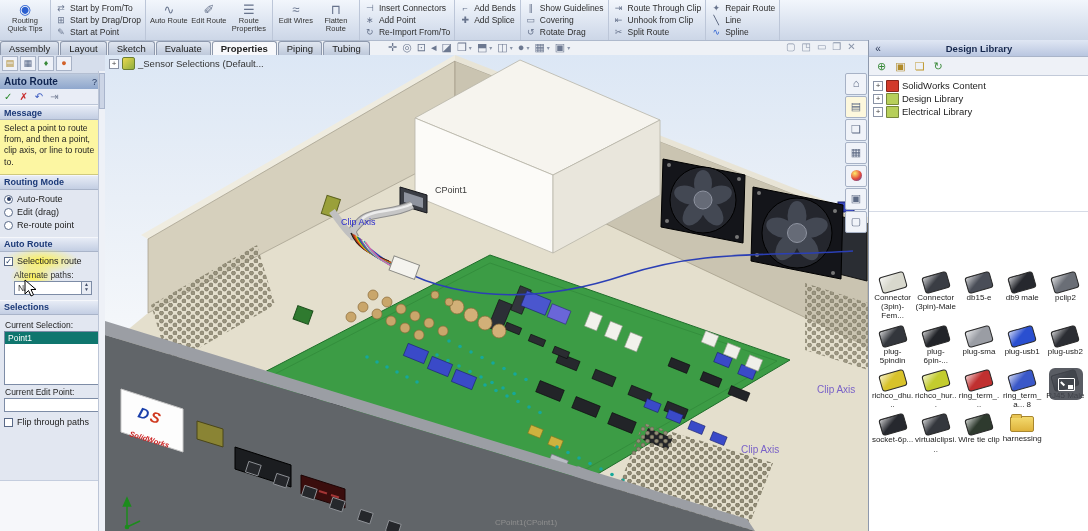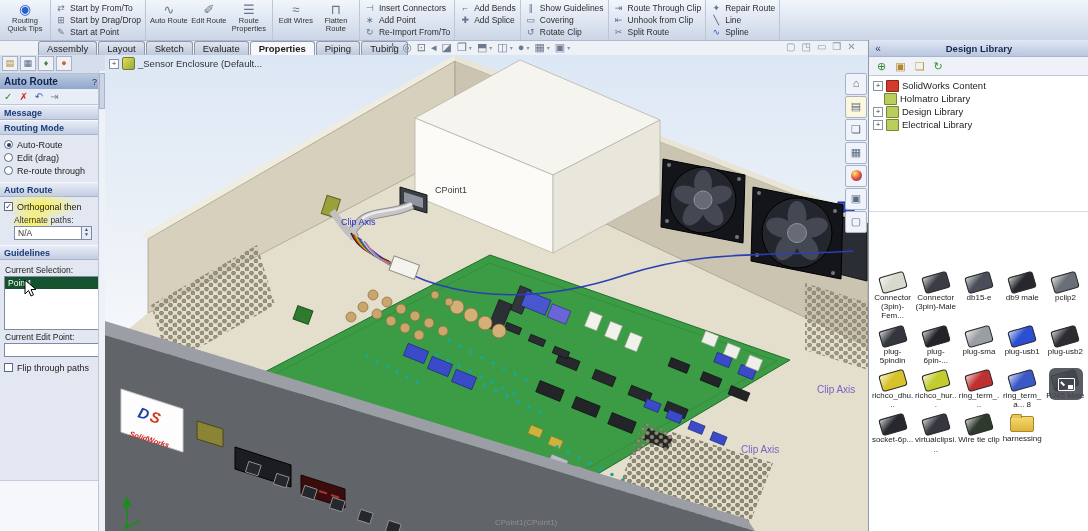--- a/index.html
+++ b/index.html
@@ -12,21 +12,21 @@
   .rgroup.stack{flex-direction:column;justify-content:space-between;padding:2px 4px;}
   .rbtn-big{width:44px;display:flex;flex-direction:column;align-items:center;font-size:7.5px;color:#333;text-align:center;line-height:1.1;padding-top:1px;}
   .rbtn-big .ric{font-size:14px;line-height:15px;}
   .rbtn-lg{width:38px;display:flex;flex-direction:column;align-items:center;justify-content:flex-start;
            font-size:7.5px;color:#333;text-align:center;line-height:1.1;padding:1px 1px;}
   .rbtn-lg .ric{font-size:13px;line-height:15px;}
   .rbtn-sm{display:flex;align-items:center;font-size:8.5px;color:#2d2d2d;height:12px;white-space:nowrap;}
   .rbtn-sm .ric{width:12px;font-size:9px;text-align:center;margin-right:3px;}
   .ric{color:#67738c;}
   
-  #tabrow{position:absolute;left:0;top:40px;height:15px;width:392px;display:flex;align-items:flex-end;margin-left:38px;}
+  #tabrow{position:absolute;left:0;top:40px;height:15px;width:392px;display:flex;align-items:flex-end;}
   .dtab{font-size:9.5px;color:#222;background:linear-gradient(#e0e6f0,#bec9db);
         border:1px solid #8e99ad;border-bottom:none;border-radius:3px 3px 0 0;
         padding:1px 8px 1px 8px;margin-right:1px;height:11px;line-height:11px;}
   .dtab.active{background:#f7f8fb;font-weight:bold;}
   
   #headsup{position:absolute;left:388px;top:40px;height:15px;display:flex;align-items:center;gap:5px;}
   #headsup .hic{font-size:11px;color:#6c7890;line-height:13px;}
   #headsup .drop{font-size:6px;color:#8a94a8;margin-left:-3px;}
   #winbtns{position:absolute;left:786px;top:42px;display:flex;gap:6px;}
   #winbtns .wic{font-size:10px;color:#8a95aa;line-height:10px;}
@@ -53,21 +53,21 @@
   .radio.sel:after{content:"";position:absolute;left:1.5px;top:1.5px;width:4px;height:4px;border-radius:50%;background:#2c3e66;}
   .chk{width:7px;height:7px;border:1px solid #5a6a88;background:#fff;font-size:8px;line-height:7px;text-align:center;color:#16335e;flex:none;}
   .sublabel{font-size:8.5px;color:#333;padding:2px 0 1px 10px;}
   .spin{display:flex;margin-left:10px;width:78px;}
   .spin .v{flex:1;background:#fff;border:1px solid #7d8ca6;font-size:8.5px;height:12px;line-height:12px;padding-left:3px;color:#333;}
   .spin .ud{width:9px;display:flex;flex-direction:column;border:1px solid #7d8ca6;border-left:none;background:#e8ecf4;}
   .spin .ud i{font-size:5px;color:#44506a;line-height:5px;text-align:center;font-style:normal;}
   .flabel{font-size:8.5px;color:#222;padding:2px 0 1px 1px;}
   #sel-list{background:#fff;border:1px solid #7d8ca6;height:52px;overflow:hidden;}
   #sel-list .li{font-size:8.5px;height:12px;line-height:12px;padding-left:3px;color:#222;}
-  #sel-list .li.selected{background:#14532d;color:#fff;}
+  #sel-list .li.selected{background:#0f766e;color:#fff;}
   #editpt{background:#fff;border:1px solid #7d8ca6;height:12px;font-size:8.5px;}
   #lfill{position:absolute;bottom:0;left:0;right:6px;height:50px;background:#f6f7fa;border-top:1px solid #c4cdde;}
   #lscroll{position:absolute;top:16px;right:0;bottom:0;width:6px;background:#eef1f7;border-left:1px solid #bcc5d6;}
   #lscroll .thumb{margin:2px 0 0 0;height:34px;background:#ccd5e6;border:1px solid #a9b5cc;}
   .glow{position:absolute;border-radius:50%;background:radial-gradient(closest-side,rgba(255,242,70,.95),rgba(255,242,70,0));pointer-events:none;}
   #cursor{position:absolute;left:24px;top:224px;z-index:30;}
   
   #viewport{position:absolute;left:105px;top:55px;width:763px;height:476px;
             background:linear-gradient(180deg,#dce7f5 0%,#e9eff7 30%,#fafbfc 72%,#edeff2 100%);}
   #ftree{position:absolute;left:4px;top:2px;display:flex;align-items:center;gap:3px;font-size:9.5px;color:#333;}
@@ -188,21 +188,21 @@
       <div class="rbtn-sm">
         <span class="ric">∥</span>
         <span>Show Guidelines</span>
       </div>
       <div class="rbtn-sm">
         <span class="ric">▭</span>
         <span>Covering</span>
       </div>
       <div class="rbtn-sm">
         <span class="ric">↺</span>
-        <span>Rotate Clip</span>
+        <span>Rotate Drag</span>
       </div>
     </div>
     <div class="rgroup stack">
       <div class="rbtn-sm">
         <span class="ric">⇥</span>
         <span>Route Through Clip</span>
       </div>
       <div class="rbtn-sm">
         <span class="ric">⇤</span>
         <span>Unhook from Clip</span>
@@ -280,63 +280,64 @@
     <span style="color:#2a8a2a">✓</span>
     <span style="color:#c82a2a">✗</span>
     <span style="color:#3a5ac0">↶</span>
     <span style="color:#7a849a">⇥</span>
   </div>
 
   <div class="ghead">
     <span class="gl">Message</span>
     <span class="gc">«</span>
   </div>
+  <div id="msgbody">Select a point to route from, and then a point, clip axis, or line to route to.</div>
 
   <div class="ghead">
     <span class="gl">Routing Mode</span>
     <span class="gc">«</span>
   </div>
   <div class="gbody" id="rmodebody">
       <div class="optrow">
         <span class="radio sel"></span>
         <span>Auto-Route</span>
       </div>
       <div class="optrow">
         <span class="radio"></span>
         <span>Edit (drag)</span>
       </div>
       <div class="optrow">
         <span class="radio"></span>
-        <span>Re-route through</span>
+        <span>Re-route point</span>
       </div>
     </div>
 
   <div class="ghead">
     <span class="gl">Auto Route</span>
     <span class="gc">«</span>
   </div>
   <div class="gbody">
     <div class="glow" style="left:2px;top:-4px;width:78px;height:26px;"></div>
     <div class="glow" style="left:10px;top:12px;width:46px;height:26px;"></div>
     <div class="optrow" style="position:relative">
       <span class="chk">✓</span>
-      <span>Orthogonal then</span>
+      <span>Selections route</span>
     </div>
     <div class="sublabel" style="position:relative">Alternate paths:</div>
     <div class="spin" style="position:relative">
       <span class="v">N/A</span>
       <span class="ud">
           <i>▲</i>
           <i>▼</i>
         </span>
     </div>
   </div>
 
   <div class="ghead">
-    <span class="gl">Guidelines</span>
+    <span class="gl">Selections</span>
     <span class="gc">«</span>
   </div>
   <div class="gbody">
     <div class="flabel">Current Selection:</div>
     <div id="sel-list">
         <div class="li selected">Point1</div>
       </div>
     <div class="flabel">Current Edit Point:</div>
     <div id="editpt"></div>
     <div class="optrow" style="margin-top:4px">
@@ -589,21 +590,21 @@
 
     <text x="330" y="138" font-size="9" fill="#3c3c3c">CPoint1</text>
     <text x="236" y="170" font-size="9" fill="#2a2acc">Clip Axis</text>
     <text x="712" y="338" font-size="10" fill="#7a62c8">Clip Axis</text>
     <text x="636" y="398" font-size="10" fill="#7a62c8">Clip Axis</text>
     <text x="390" y="470" font-size="8" fill="#8f8f8f">CPoint1(CPoint1)</text>
   </svg>
   <div id="ftree">
     <span class="plus">+</span>
     <span class="aicon"></span>
-    <span>_Sensor Enclosure  (Default...</span>
+    <span>_Sensor Selections  (Default...</span>
   </div>
 </div>
 
 <div id="tpstrip">
     <div class="tptab">⌂</div>
     <div class="tptab active">▤</div>
     <div class="tptab">❏</div>
     <div class="tptab">▦</div>
     <div class="tptab"><span class="csphere"></span></div>
     <div class="tptab">▣</div>
@@ -621,25 +622,20 @@
       <span style="color: rgb(192, 154, 48);">❏</span>
       <span style="color: rgb(58, 138, 58);">↻</span>
     </div>
   <div id="dltree">
       <div class="trow">
         <span class="plus">+</span>
         <span class="ticon" style="background: rgb(210, 58, 42);"></span>
         <span>SolidWorks Content</span>
       </div>
       <div class="trow">
-        <span class="noplus"></span>
-        <span class="ticon" style="background: rgb(183, 207, 90);"></span>
-        <span>Holmatro Library</span>
-      </div>
-      <div class="trow">
         <span class="plus">+</span>
         <span class="ticon" style="background: rgb(183, 207, 90);"></span>
         <span>Design Library</span>
       </div>
       <div class="trow">
         <span class="plus">+</span>
         <span class="ticon" style="background: rgb(183, 207, 90);"></span>
         <span>Electrical Library</span>
       </div>
     </div>

